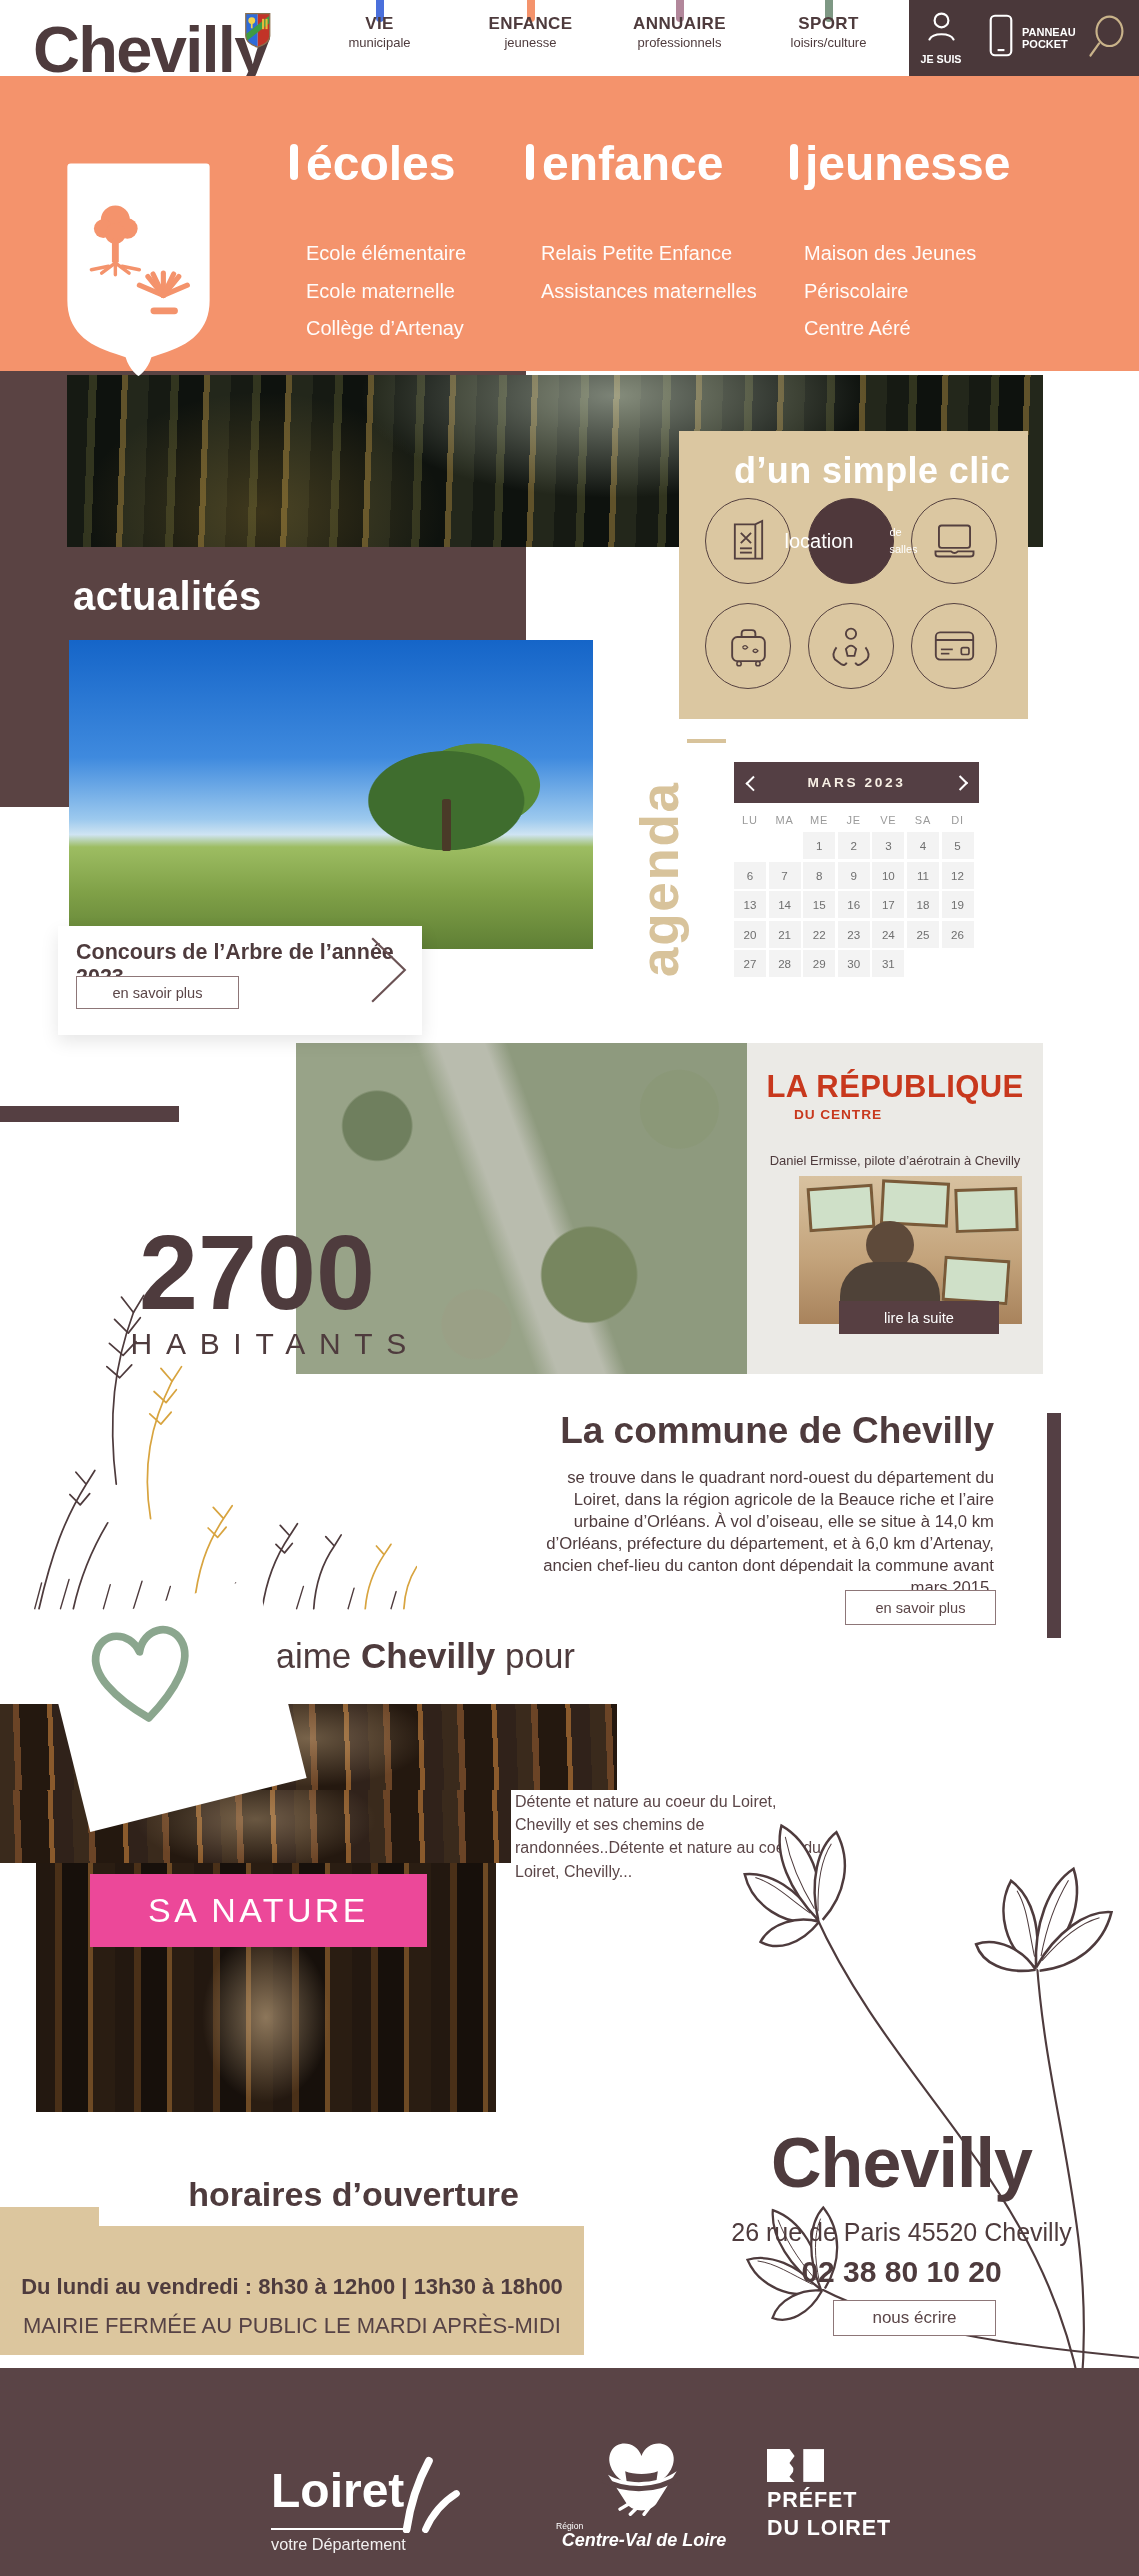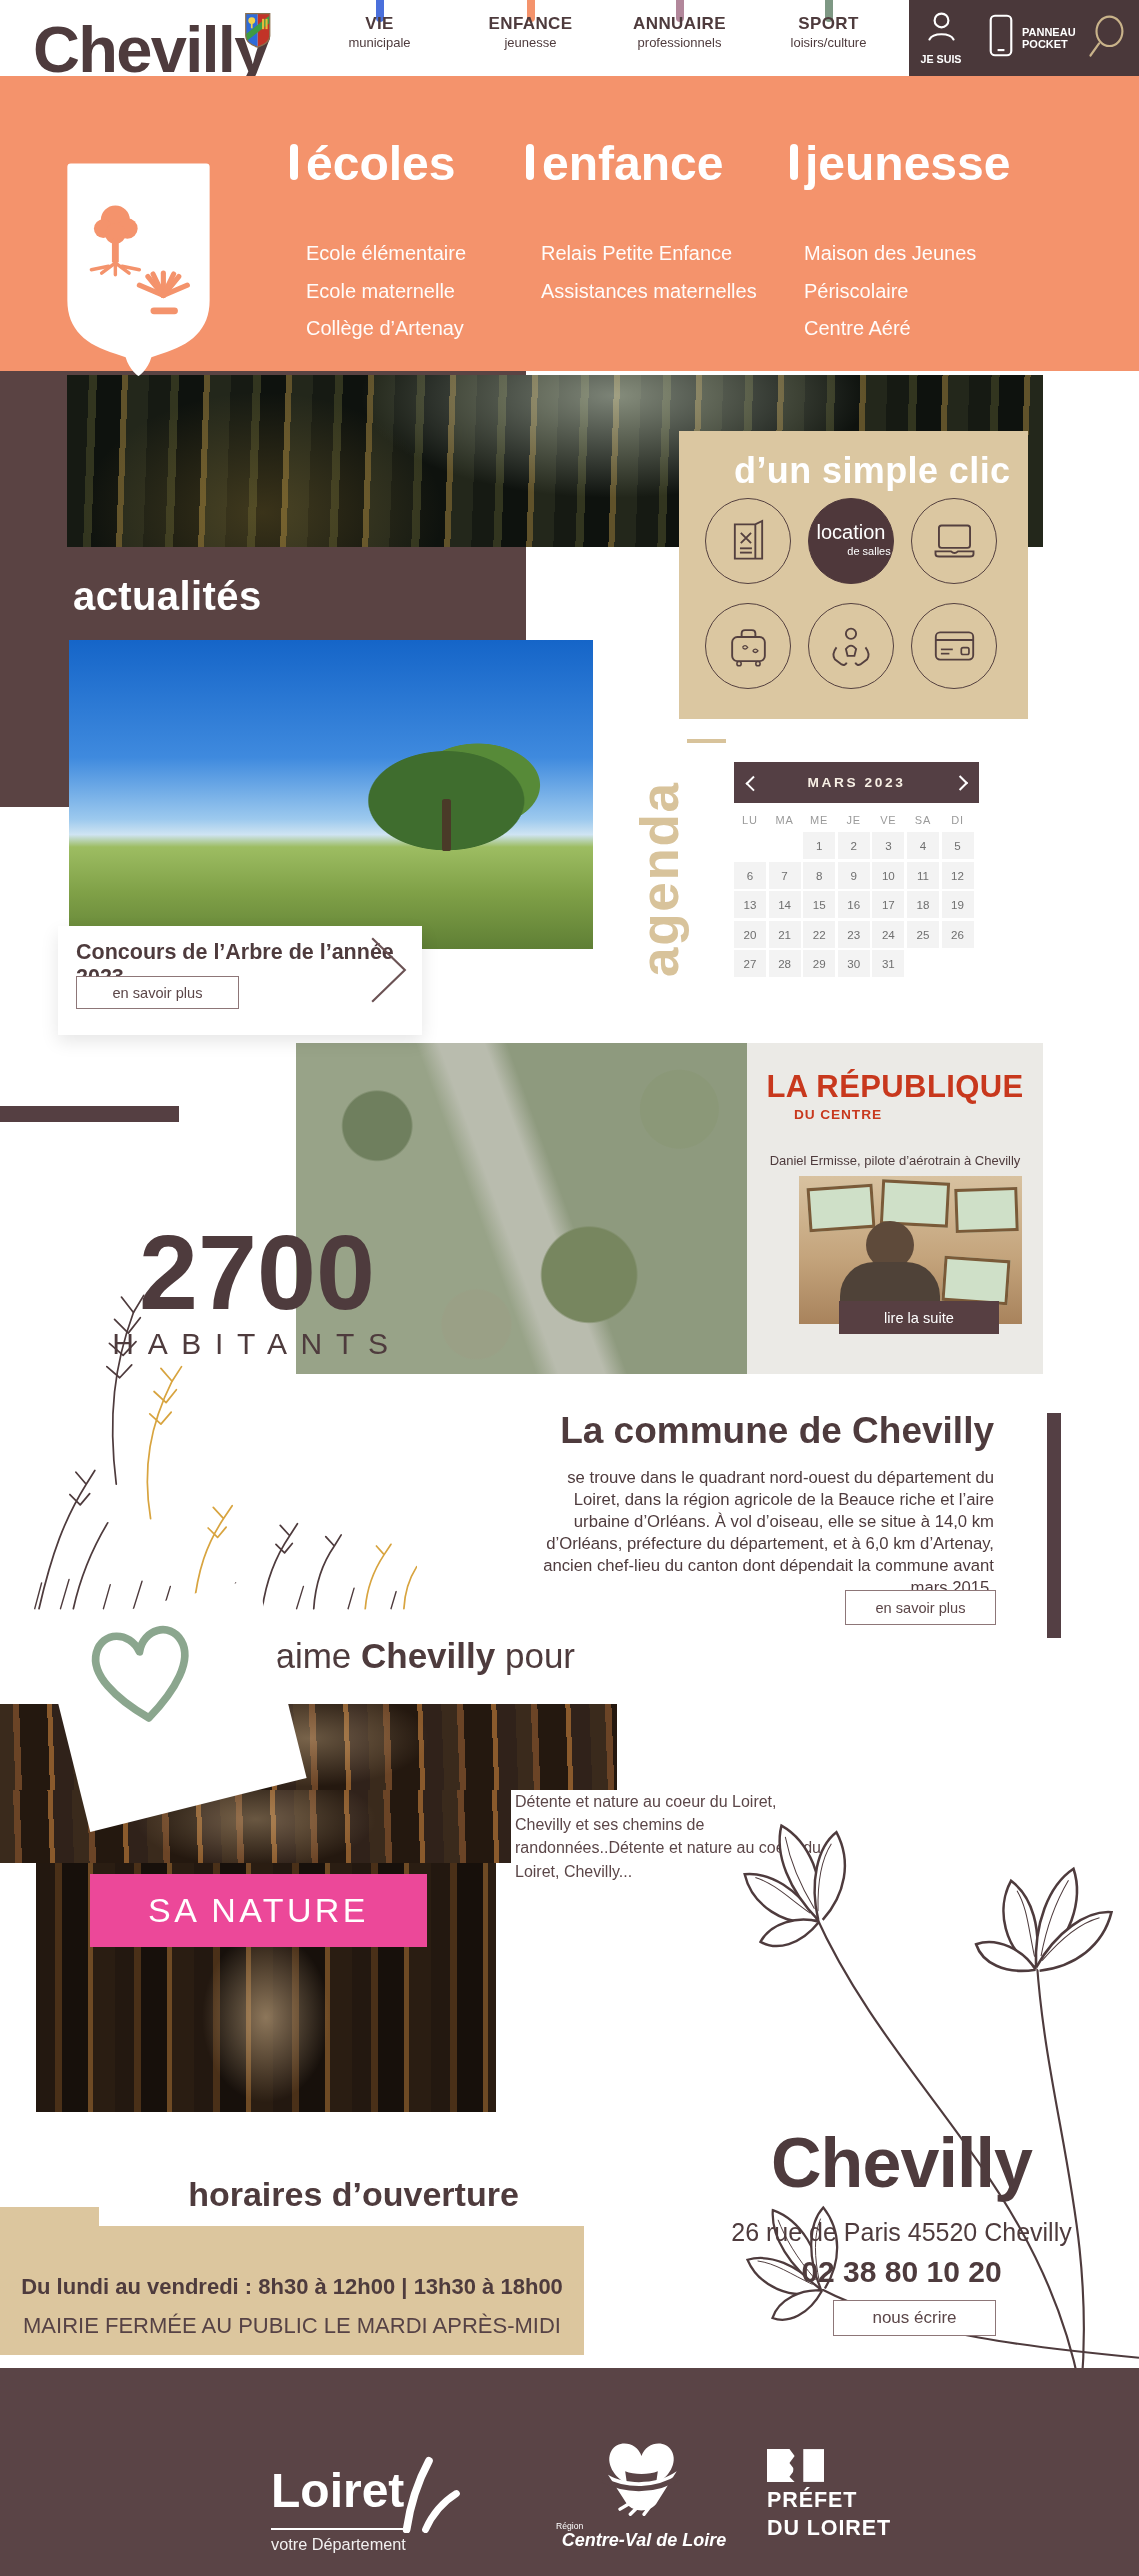--- a/index.html
+++ b/index.html
@@ -27,21 +27,21 @@
   
   .brown-block{left:0;top:371px;width:526px;height:436px;background:#5A4343;}
   .hero{left:67px;top:375px;width:976px;height:172px;
     background:
       radial-gradient(ellipse 361px 146px at 56% 12%, rgba(214,224,204,.55), rgba(214,224,204,0) 70%),
       radial-gradient(ellipse 258px 172px at 20% 80%, rgba(190,150,60,.25), rgba(0,0,0,0) 70%),
       repeating-linear-gradient(92deg,#161a13 0 22px,#32351f 22px 30px,#0e120e 30px 55px,#60522a 55px 61px,#23271b 61px 82px);}
   .clic-panel{left:679px;top:431px;width:349px;height:288px;background:#DBC7A1;z-index:4;}
   .clic-title{left:55px;top:19px;font-size:36px;font-weight:bold;color:#fff;letter-spacing:0.4px;}
   .qa{width:86px;height:86px;border-radius:50%;border:1.7px solid #54403F;box-sizing:border-box;cursor:pointer;}
-  .qa.active{background:#4F383B;border-color:#4F383B;color:#fff;flex-direction:column;}
+  .qa.active{background:#4F383B;border-color:#4F383B;color:#fff;flex-direction:row;}
   .qa.active .l1{font-size:20px;line-height:20.6px;}
   .qa.active .l2{font-size:11px;line-height:17px;margin-left:36px;}
   .sec-title{font-size:40px;font-weight:bold;color:#fff;letter-spacing:0.4px;}
 
   .tree-photo{left:69px;top:640px;width:524px;height:309px;
     background:
       radial-gradient(ellipse 129px 82px at 72% 52%, #3f6d2e 0 60%, rgba(0,0,0,0) 61%),
       radial-gradient(ellipse 103px 69px at 78% 47%, #578a38 0 60%, rgba(0,0,0,0) 61%),
       linear-gradient(180deg,#1565C8 0%,#3f8ade 38%,#9cc9ee 58%,#cfe4f2 63%,#9dbd62 67%,#7fa047 82%,#5f7f35 100%);}
   .tree-trunk{left:442px;top:799px;width:8.6px;height:52px;background:#4a3a28;border-radius:2.6px;}
@@ -80,21 +80,21 @@
   .press-b2{left:47px;top:64px;font-size:13.7px;font-weight:bold;color:#C8381D;letter-spacing:0.9px;}
   .press-cap{width:100%;text-align:center;top:110px;font-size:13px;color:#4E3B3D;}
   .press-photo{left:52px;top:133px;width:223px;height:148px;overflow:hidden;
     background:linear-gradient(180deg,#d8c2a0 0%,#c4a47c 55%,#a8835c 100%);}
   .frame{position:absolute;border:3.4px solid #7a5a38;background:#cfe0c8;}
   .press-btn{left:92px;top:258px;width:160px;height:33px;background:#573F42;color:#fff;font-size:14.6px;cursor:pointer;}
 
   .brown-bar{left:0;top:1106px;width:179px;height:16.3px;background:#553F42;}
 
   .stat-num{left:94px;top:1212px;width:326px;text-align:center;font-size:106px;font-weight:bold;color:#4E3B3D;z-index:2;}
-  .stat-lbl{left:94px;top:1327px;width:326px;text-align:center;font-size:30px;color:#4E3B3D;letter-spacing:13.7px;z-index:2;}
+  .stat-lbl{left:94px;top:1327px;width:326px;text-align:right;font-size:30px;color:#4E3B3D;letter-spacing:13.7px;z-index:2;}
 
   .commune-title{left:526px;top:1410px;width:468px;text-align:right;font-size:37px;font-weight:bold;color:#4E3B3D;}
   .commune-body{left:526px;top:1467px;width:468px;text-align:right;font-size:16.7px;line-height:22px;color:#4E3B3D;}
   .commune-rule{left:1047px;top:1413px;width:13.7px;height:225px;background:#543F44;}
 
   .love-square{left:62px;top:1602px;width:223px;height:206px;background:#fff;transform:rotate(-14deg);z-index:3;}
   .love-text{left:219px;top:1636px;font-size:35px;color:#4E3B3D;z-index:2;}
   .photoA{left:0;top:1704px;width:617px;height:86px;}
   .photoB{left:0;top:1790px;width:511px;height:73px;}
   .photoA,.photoB{background:

